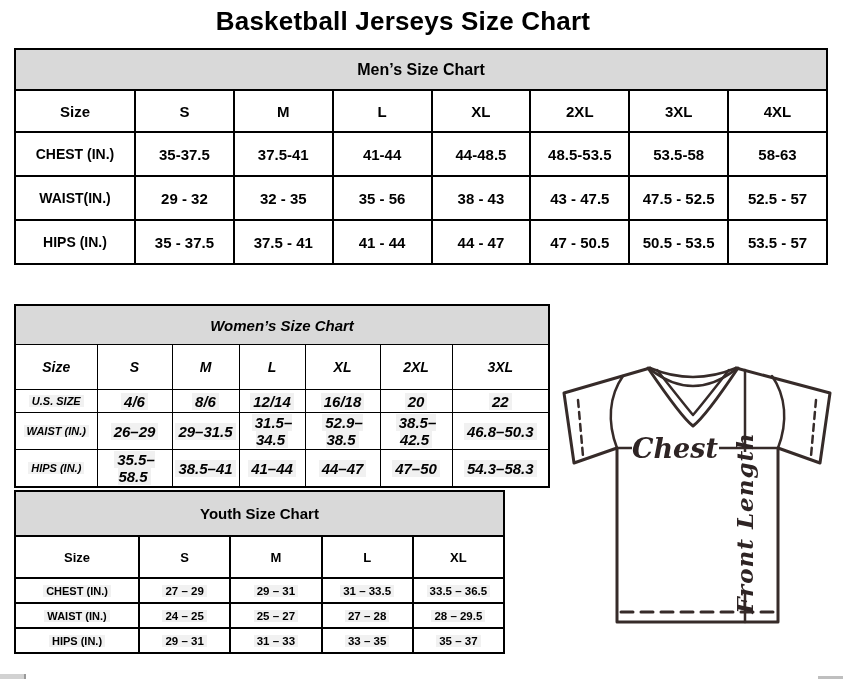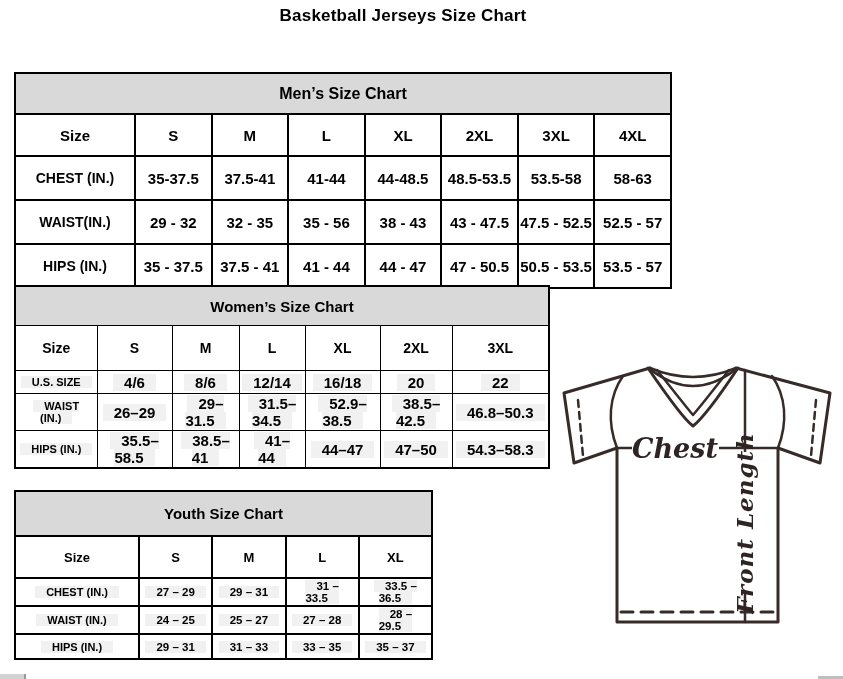--- a/index.html
+++ b/index.html
@@ -1,55 +1,55 @@
 <!DOCTYPE html>
 <html><head>
 <meta charset="utf-8">
 <style>
   html,body { margin:0; padding:0; background:#fff; }
   .page { position:relative; width:843px; height:679px; background:#ffffff; overflow:hidden;
           font-family:"Liberation Sans", sans-serif; }
 
   .page-title { position:absolute; left:0; top:6px; width:806px; text-align:center;
-                font-size:17px; font-weight:bold; color:#000; letter-spacing:0.2px; }
+                font-size:26px; font-weight:bold; color:#000; letter-spacing:0.2px; }
 
   .tbl { position:absolute; }
   .tbl table { border-collapse:collapse; table-layout:fixed; width:100%;
                font-family:"Liberation Sans", sans-serif; color:#000; }
   .tbl td { text-align:center; vertical-align:middle; font-weight:bold; overflow:hidden; }
   .ttl td { background:#d9d9d9; }
 
   
-  .mens { left:14px; top:72px; width:658px; }
+  .mens { left:14px; top:48px; width:814px; }
   .t-mens { border:2px solid #000; }
   .t-mens td { border:2px solid #000; font-size:15px; }
   .t-mens .ttl td { height:37px; font-size:16px; }
   .t-mens .hdr td { height:38px; }
   .t-mens .r td { height:40px; }
   .t-mens td.lbl { font-size:14px; }
 
   
-  .womens { left:14px; top:285px; width:536px; }
+  .womens { left:14px; top:304px; width:536px;font-style:italic; }
   .t-wom { border:2px solid #000; }
   .t-wom td { border:1px solid #000; }
   .t-wom .ttl td { height:36px; font-size:15px; }
   .t-wom .hdr td { height:42px; font-size:14px; }
   .t-wom .r td { height:20px; font-size:15px; }
   .t-wom td.lbl { font-size:11px; }
 
   
-  .youth { left:14px; top:490px; width:419px; }
+  .youth { left:14px; top:490px; width:491px; }
   .t-youth { border:2px solid #000; }
   .t-youth td { border:2px solid #000; }
   .t-youth .ttl td { height:41px; font-size:15px; }
   .t-youth .hdr td { height:38px; font-size:13px; }
   .t-youth .r td { height:21px; font-size:11.5px; }
   .t-youth td.lbl { font-size:11px; }
 
-  .hl { background:#f1f1f1; padding:0 11px; }
+  .hl { background:#f1f1f1; padding:0 3px; }
 
   
   .jersey { position:absolute; left:560px; top:360px; width:283px; height:282px; }
   .jersey-label { font-family:"DejaVu Serif", serif; font-style:italic; font-weight:bold;
                   fill:#2e2424; }
   .jl-chest { font-size:27px; }
   .jl-front { font-size:23px; letter-spacing:1px; }
 
   
   .frag-left  { position:absolute; left:0; top:674px; width:24px; height:5px;

